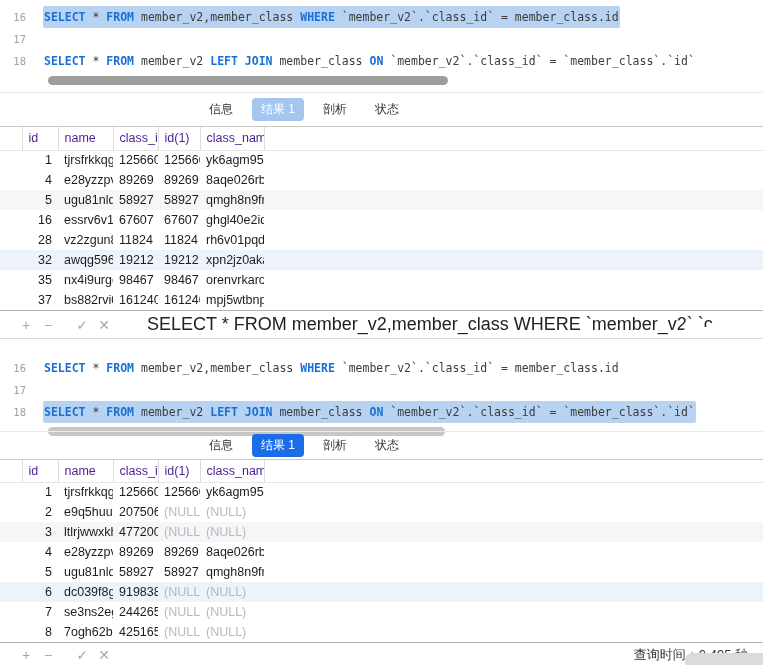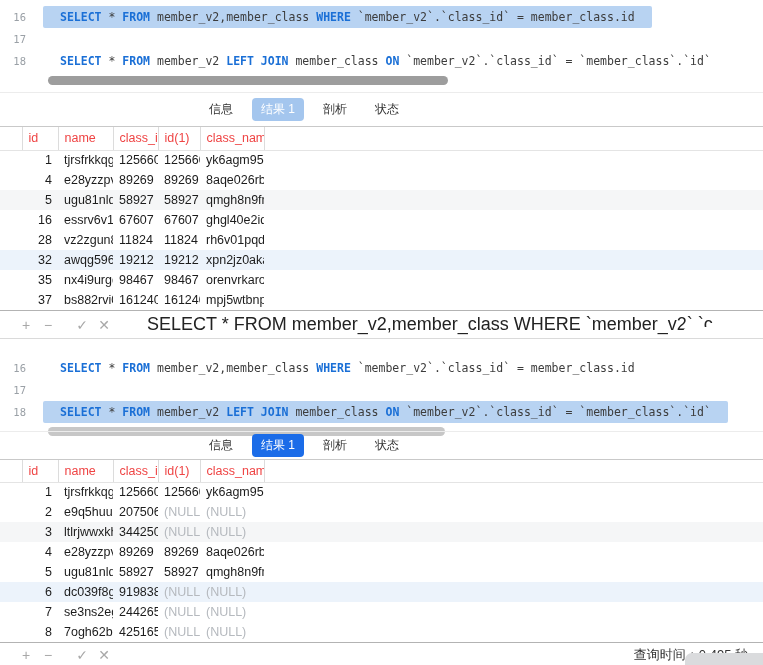--- a/index.html
+++ b/index.html
@@ -13,41 +13,41 @@
     font-family:"Liberation Sans",sans-serif;position:relative;}
 
   
   .editor{background:#fff;}
   .p1 .editor{height:92px;padding-top:6px;}
   .p2 .editor{height:78px;padding-top:4px;}
   .line{display:flex;height:22px;line-height:22px;
     font-family:"DejaVu Sans Mono",monospace;font-size:11.5px;}
   .gutter{flex:none;width:34px;text-align:right;padding-right:8px;
     color:#9aa0a6;font-size:10.5px;}
-  .code{white-space:pre;color:var(--code);padding:0 17px;margin-left:9px;}
+  .code{white-space:pre;color:var(--code);padding:0 1px;margin-left:9px;}
   .code.hl{background:var(--hl);border-radius:2px;}
   .kw{color:var(--kw);font-weight:bold;}
   .hscroll{height:9px;border-radius:5px;margin:4px 0 0 48px;width:400px;}
   .p1 .hscroll{background:var(--sb1);}
   .p2 .hscroll{background:var(--sb2);width:397px;}
 
   
   .tabbar{display:flex;align-items:center;gap:10px;
     border-top:1px solid #ececec;padding-left:200px;}
   .p1 .tabbar{height:34px;}
   .p2 .tabbar{height:28px;}
   .tab{font-size:12px;color:#333;padding:3px 9px;border-radius:4px;cursor:default;}
   .tab.active.focused{background:var(--tabfoc);color:#fff;}
   .tab.active.unfocused{background:var(--tabunf);color:#fff;}
 
   
   .grid{border-top:1px solid #c9c9c9;}
   .grid table{border-collapse:collapse;table-layout:fixed;width:100%;
     font-size:12.5px;color:#1c1c1c;}
-  .grid th{font-weight:normal;text-align:left;color:#ef4444;
+  .grid th{font-weight:normal;text-align:left;color:#4c1d95;
     border-right:1px solid #dcdcdc;border-bottom:1px solid #e4e4e4;
     padding:0 6px;overflow:hidden;white-space:nowrap;}
   .p1 .grid th{height:23px;}
   .p2 .grid th{height:22px;}
   .grid th.filler,.grid td.filler{border-right:none;}
   .grid td{height:20px;padding:0 6px;overflow:hidden;white-space:nowrap;}
   .grid td.r{text-align:right;}
   .grid td.nullv{color:var(--null);}
   .grid tbody tr:nth-child(3n){background:var(--stripeg);}
   .grid tbody tr:nth-child(6n){background:var(--stripeb);}
@@ -273,21 +273,21 @@
             <td>e9q5huu9d9</td>
             <td class="r">207506</td>
             <td class="r nullv">(NULL)</td>
             <td class="nullv">(NULL)</td>
             <td class="filler"></td>
           </tr>
           <tr>
             <td></td>
             <td class="r">3</td>
             <td>ltlrjwwxkh</td>
-            <td class="r">344250</td>
+            <td class="r">477200</td>
             <td class="r nullv">(NULL)</td>
             <td class="nullv">(NULL)</td>
             <td class="filler"></td>
           </tr>
           <tr>
             <td></td>
             <td class="r">4</td>
             <td>e28yzzpv59</td>
             <td class="r">89269</td>
             <td class="r">89269</td>

